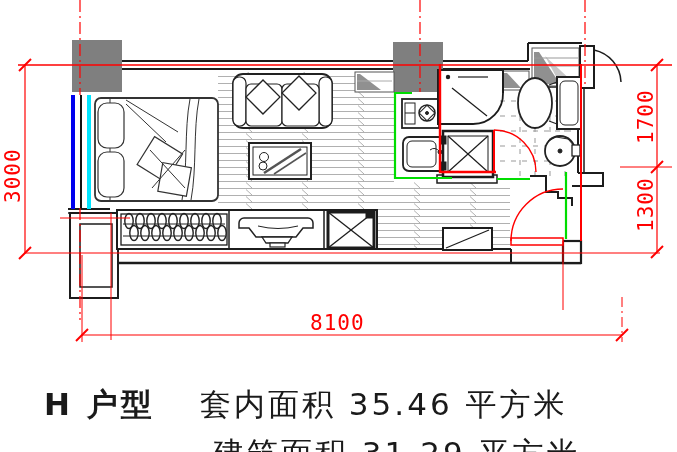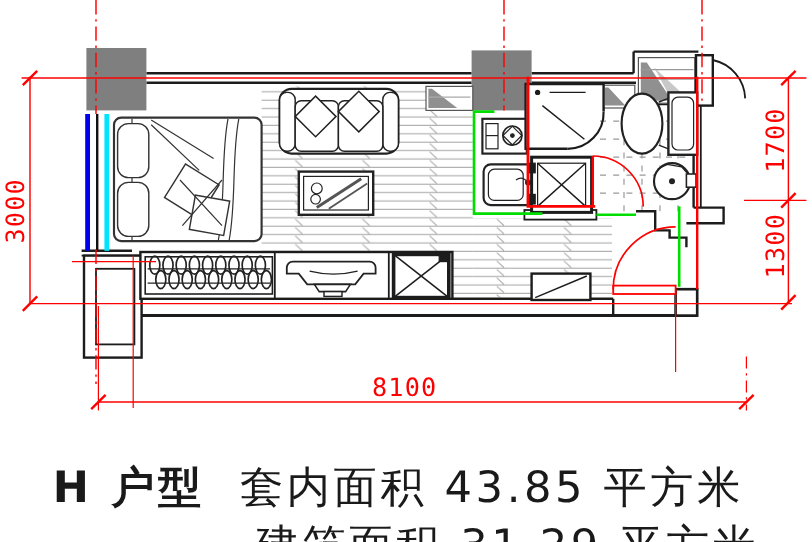--- a/index.html
+++ b/index.html
@@ -1,20 +1,20 @@
 <!DOCTYPE html>
 <html><head>
 <meta charset="utf-8">
 <style>
   html,body{margin:0;padding:0;background:#fff;}
   body{width:677px;height:452px;overflow:hidden;position:relative;
        font-family:"DejaVu Sans",sans-serif;}
   #plan-wrap{position:absolute;left:0;top:0;width:677px;height:360px;}
   svg{display:block;}
-  .caption{position:absolute;color:#1a1a1a;font-size:36px;line-height:1;
+  .caption{position:absolute;color:#1a1a1a;font-size:31px;line-height:1;
            font-family:"DejaVu Sans","Liberation Sans",sans-serif;
            letter-spacing:3px;white-space:nowrap;}
   #cap-unit{left:44px;top:389px;font-weight:700;}
   #cap-line1{left:200px;top:389px;font-weight:500;}
   #cap-line2{left:213px;top:438px;font-weight:500;}
   .dim-text{font-family:"DejaVu Sans Mono","DejaVu Sans",monospace;
             font-size:21px;fill:#ff0000;letter-spacing:1px;}
 </style>
 </head>
 <body>
@@ -280,14 +280,14 @@
   </g>
 
   <text class="dim-text" transform="translate(20,203) rotate(-90)">3000</text>
   <text class="dim-text" transform="translate(653,144) rotate(-90)">1700</text>
   <text class="dim-text" transform="translate(653,232) rotate(-90)">1300</text>
   <text class="dim-text" x="310" y="330">8100</text>
 </svg>
 </div>
 
 <div id="cap-unit" class="caption">H 户型</div>
-<div id="cap-line1" class="caption">套内面积 43.85 平方米</div>
+<div id="cap-line1" class="caption">套内面积 35.46 平方米</div>
 <div id="cap-line2" class="caption">建筑面积 31.29 平方米</div>
 
 </body></html>

